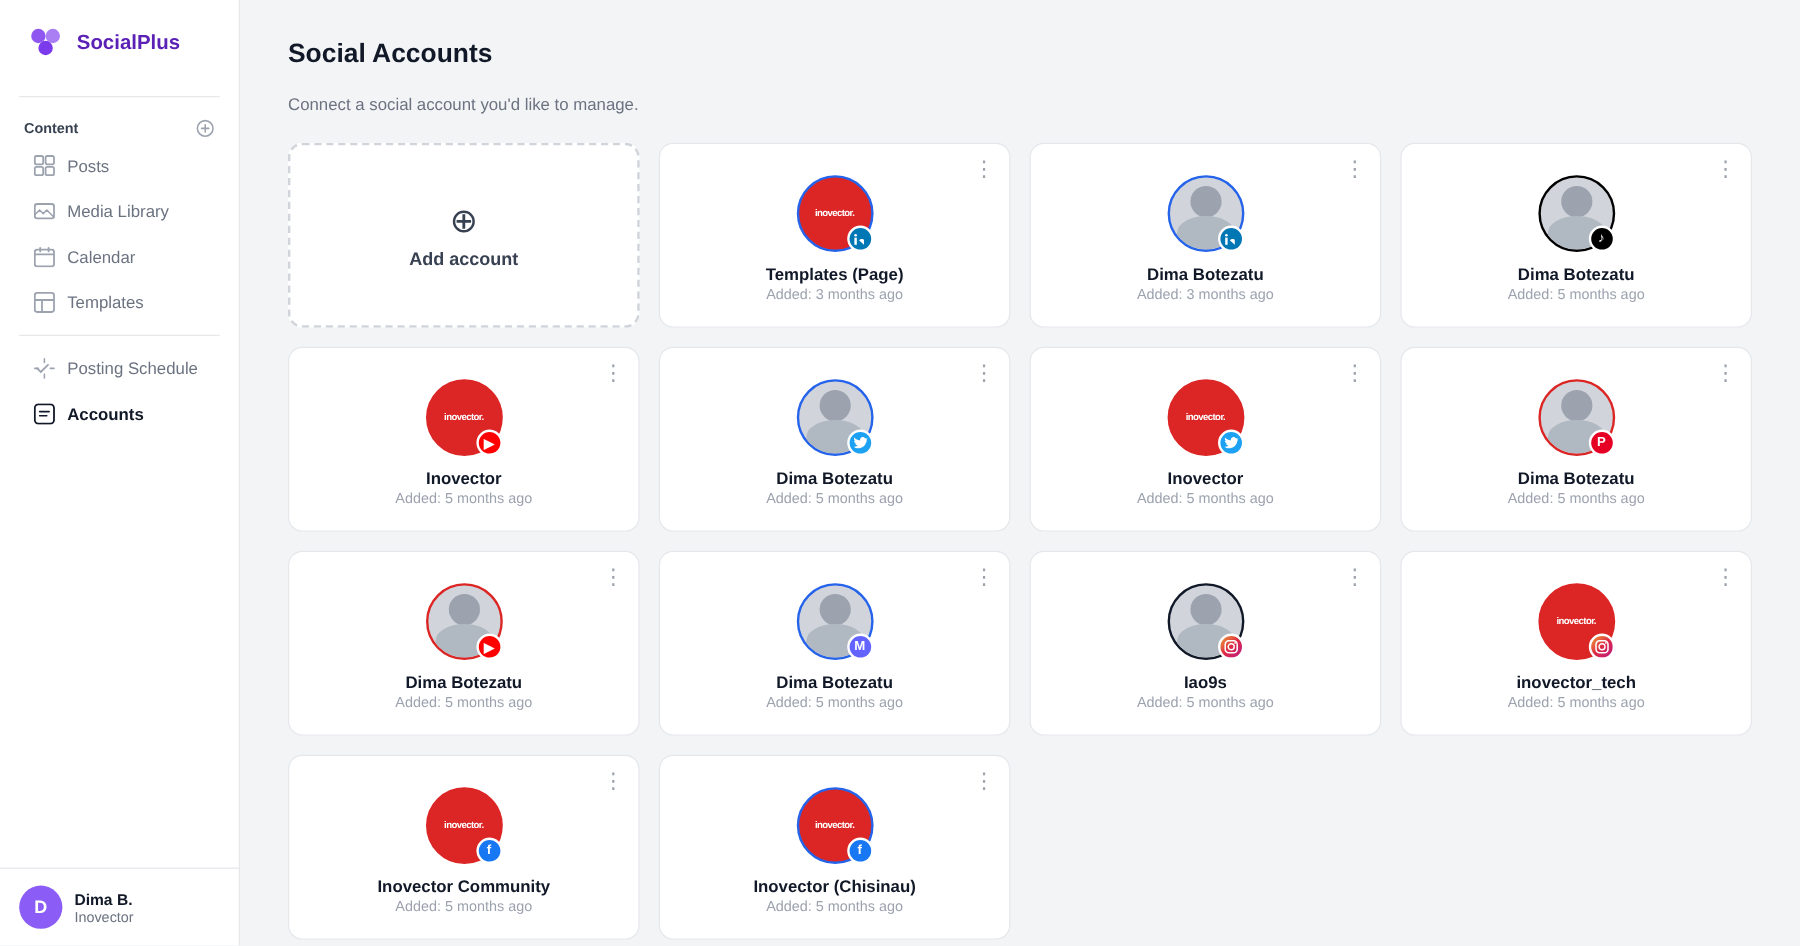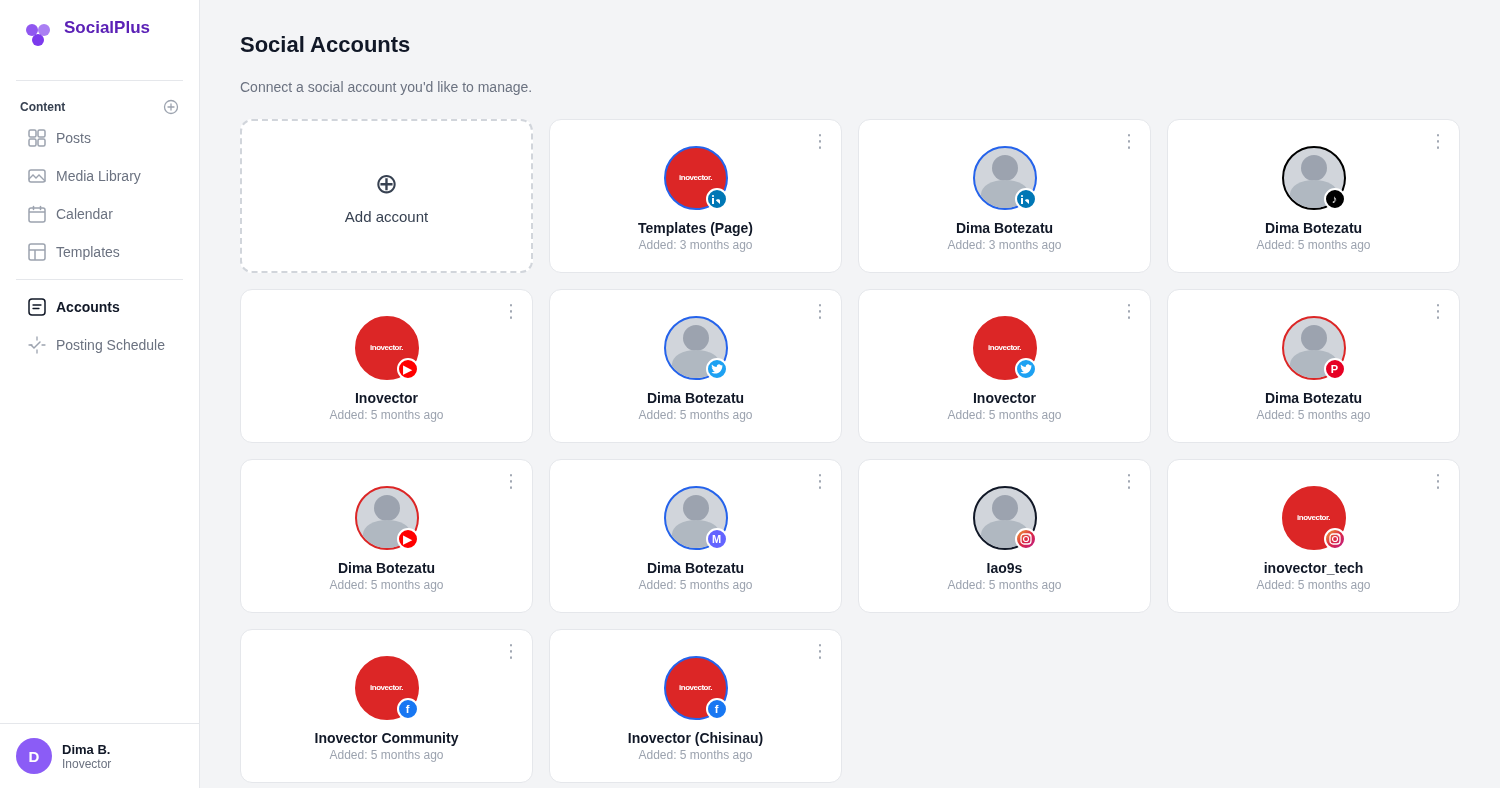--- a/index.html
+++ b/index.html
@@ -12,20 +12,21 @@
       background: #fff;
       display: flex;
       flex-direction: column;
       padding: 0;
       border-right: 1px solid #e5e7eb;
       height: 788px;
     }
     #logo-area {
       padding: 18px 20px;
       display: flex;
+      align-items: center;
       gap: 8px;
     }
     .logo-icon {
       width: 36px;
       height: 36px;
     }
     .logo-text {
       font-size: 17px;
       font-weight: 700;
       color: #5b21b6;
@@ -135,21 +136,21 @@
       cursor: pointer;
       justify-content: center;
       gap: 8px;
     }
     .add-card-icon {
       font-size: 28px;
       color: #374151;
     }
     .add-card-label {
       font-size: 15px;
-      font-weight: 400;
+      font-weight: 700;
       color: #374151;
     }
 
     .card-menu {
       position: absolute;
       top: 12px;
       right: 12px;
       color: #9ca3af;
       cursor: pointer;
       font-size: 18px;
@@ -247,34 +248,34 @@
       <rect x="1" y="1" width="16" height="16" rx="2" stroke="#9ca3af" stroke-width="1.5"></rect>
       <line x1="1" y1="7" x2="17" y2="7" stroke="#9ca3af" stroke-width="1.5"></line>
       <line x1="7" y1="7" x2="7" y2="17" stroke="#9ca3af" stroke-width="1.5"></line>
     </svg>
     <span>Templates</span>
   </div>
 
   <div class="sidebar-divider"></div>
 
 
+  <div class="nav-item">
+    <svg class="nav-icon" viewBox="0 0 18 18" fill="none">
+      <path d="M3 9l3 3 6-6" stroke="#9ca3af" stroke-width="1.5" stroke-linecap="round"></path>
+      <path d="M1 9h3M14 9h3M9 1v3M9 14v3" stroke="#9ca3af" stroke-width="1.3" stroke-linecap="round"></path>
+    </svg>
+    <span>Posting Schedule</span>
+  </div>
+
   <div class="nav-item active">
     <svg class="nav-icon" viewBox="0 0 18 18" fill="none">
       <rect x="1" y="1" width="16" height="16" rx="3" stroke="#111827" stroke-width="1.5"></rect>
       <path d="M5 7h8M5 10.5h6" stroke="#111827" stroke-width="1.3" stroke-linecap="round"></path>
     </svg>
     <span>Accounts</span>
-  </div>
-
-  <div class="nav-item">
-    <svg class="nav-icon" viewBox="0 0 18 18" fill="none">
-      <path d="M3 9l3 3 6-6" stroke="#9ca3af" stroke-width="1.5" stroke-linecap="round"></path>
-      <path d="M1 9h3M14 9h3M9 1v3M9 14v3" stroke="#9ca3af" stroke-width="1.3" stroke-linecap="round"></path>
-    </svg>
-    <span>Posting Schedule</span>
   </div>
 
   <div id="user-area">
     <div class="user-avatar">
       <span>D</span>
     </div>
     <div>
       <div class="user-name">Dima B.</div>
       <div class="user-org">Inovector</div>
     </div>

